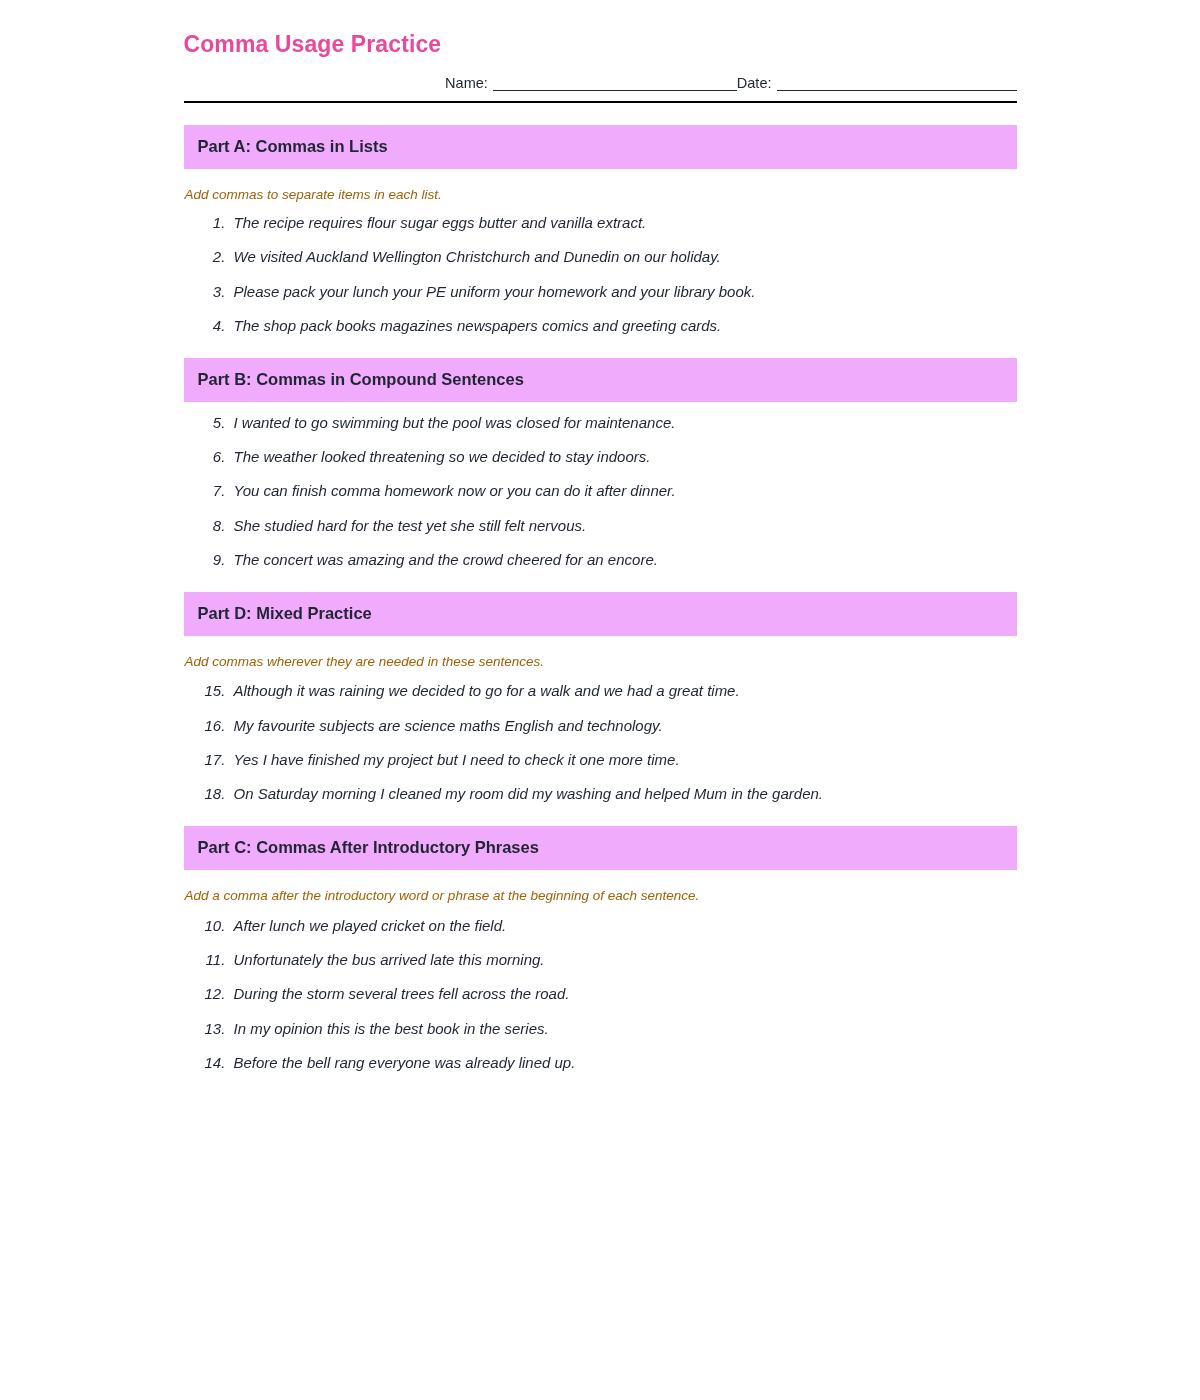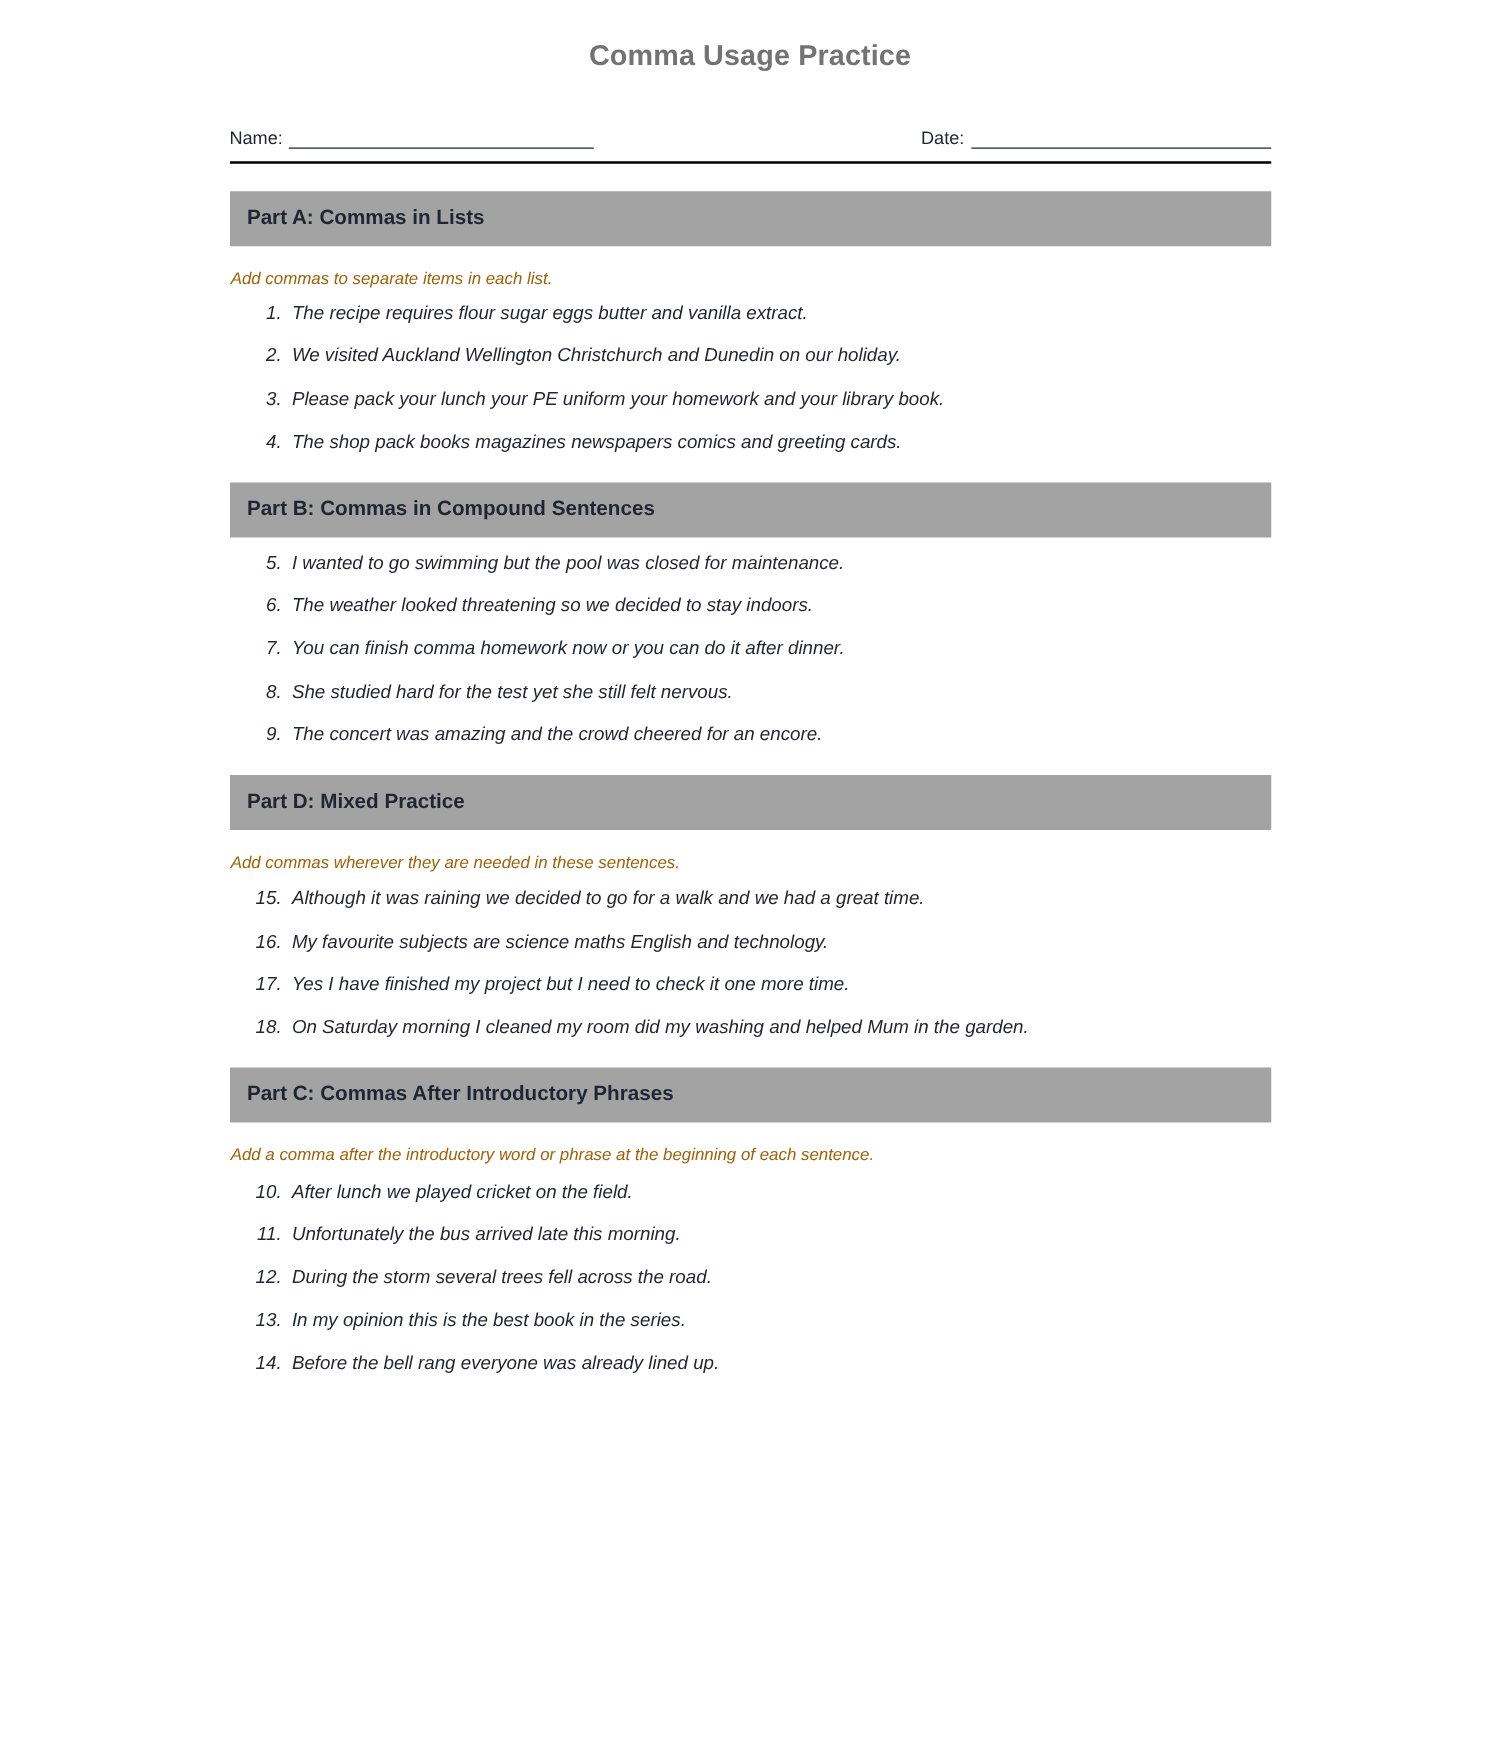--- a/index.html
+++ b/index.html
@@ -28,38 +28,37 @@
   .sheet {
     width: 833px;
     margin: 0 auto;
     padding-top: 30px;
     box-sizing: content-box;
   }
 
   
   .worksheet-title {
     margin: 0;
-    text-align: center;
+    text-align: left;
     font-size: 23px;
     font-weight: bold;
     letter-spacing: 0.1px;
-    color: #737373;
+    color: #ec4899;
     line-height: 1.25;
     padding-bottom: 12px;
   }
 
   
   .namedate-row {
     display: flex;
-    justify-content: space-between;
+    justify-content: flex-end;
     align-items: flex-end;
     font-size: 14.5px;
     color: #1f2533;
     padding-top: 4px;
-    margin-top: 28px;
   }
   .field {
     display: flex;
     align-items: flex-end;
     white-space: nowrap;
   }
   .field-label {
     font-size: 14.5px;
     color: #1f2533;
     padding-right: 5px;
@@ -77,21 +76,21 @@
     border-top: 2.4px solid #000000;
     margin: 10px 0 0 0;
     width: 100%;
   }
 
   
   .section {
     margin-top: 22px;
   }
   .section-header {
-    background: #a3a3a3;
+    background: #f0abfc;
     padding: 12px 14px 12px 14px;
     box-sizing: border-box;
   }
   .section-header-text {
     font-size: 16.5px;
     font-weight: bold;
     color: #1f2533;
     line-height: 1.2;
   }
   .section-instruction {

